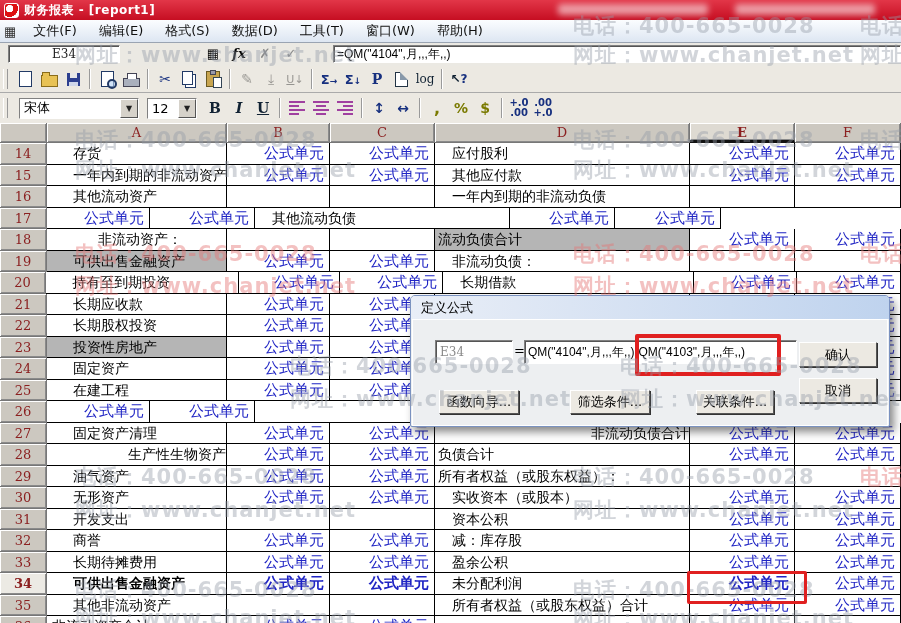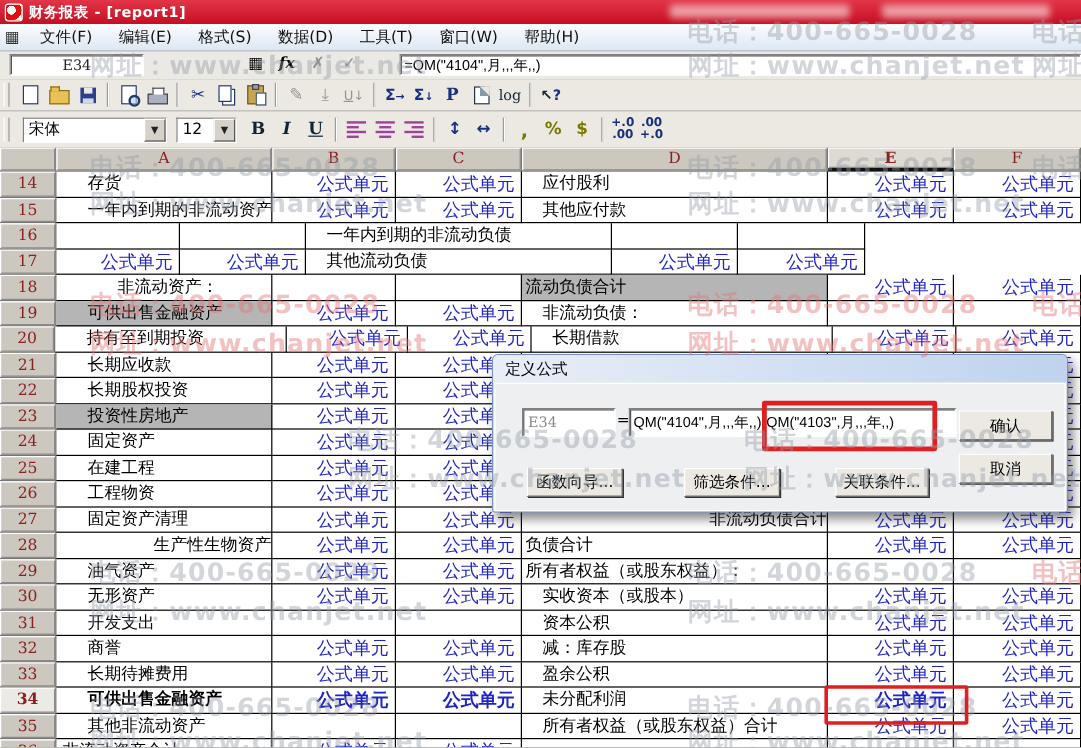--- a/index.html
+++ b/index.html
@@ -324,20 +324,21 @@
         <div class="rowhead">15</div>
         <div class="cell lab ind1" style="width: 180px;">一年内到期的非流动资产</div>
         <div class="cell val" style="width: 103px;">公式单元</div>
         <div class="cell val" style="width: 105px;">公式单元</div>
         <div class="cell lab dnd1" style="width: 255px;">其他应付款</div>
         <div class="cell val" style="width: 105px;">公式单元</div>
         <div class="cell val" style="width: 106px;">公式单元</div>
       </div>
       <div class="shrow">
         <div class="rowhead">16</div>
+        <div class="cell lab ind1" style="width: 180px;">其他流动资产</div>
         <div class="cell val" style="width: 103px;"></div>
         <div class="cell val" style="width: 105px;"></div>
         <div class="cell lab dnd1" style="width: 255px;">一年内到期的非流动负债</div>
         <div class="cell val" style="width: 105px;"></div>
         <div class="cell val" style="width: 106px;"></div>
       </div>
       <div class="shrow">
         <div class="rowhead">17</div>
         <div class="cell val" style="width: 103px;">公式单元</div>
         <div class="cell val" style="width: 105px;">公式单元</div>
@@ -412,21 +413,20 @@
         <div class="rowhead">25</div>
         <div class="cell lab ind1" style="width: 180px;">在建工程</div>
         <div class="cell val" style="width: 103px;">公式单元</div>
         <div class="cell val" style="width: 105px;">公式单元</div>
         <div class="cell lab dnd1" style="width: 255px;"></div>
         <div class="cell val" style="width: 105px;"></div>
         <div class="cell val" style="width: 106px;">公式单元</div>
       </div>
       <div class="shrow">
         <div class="rowhead">26</div>
-        <div class="cell lab ind1" style="width: 180px;">工程物资</div>
         <div class="cell val" style="width: 103px;">公式单元</div>
         <div class="cell val" style="width: 105px;">公式单元</div>
         <div class="cell lab dnd1" style="width: 255px;"></div>
         <div class="cell val" style="width: 105px;"></div>
         <div class="cell val" style="width: 106px;">公式单元</div>
       </div>
       <div class="shrow">
         <div class="rowhead">27</div>
         <div class="cell lab ind1" style="width: 180px;">固定资产清理</div>
         <div class="cell val" style="width: 103px;">公式单元</div>

